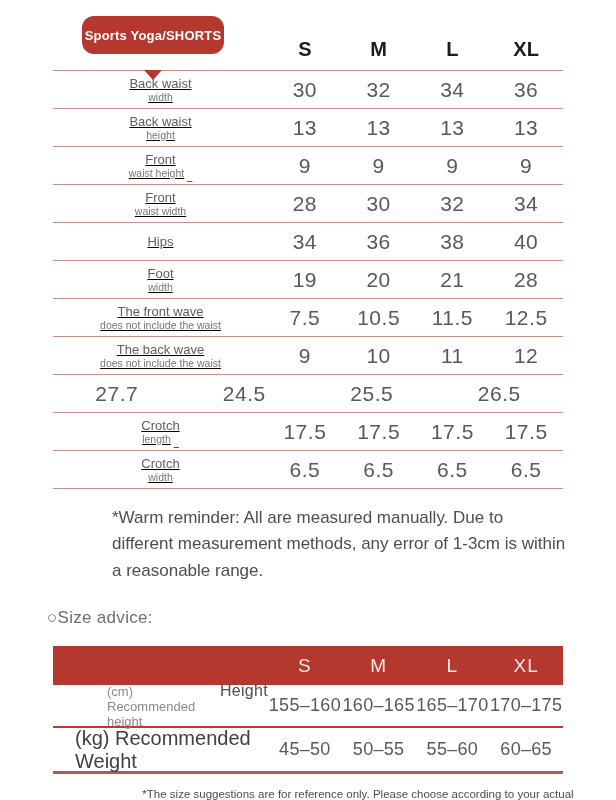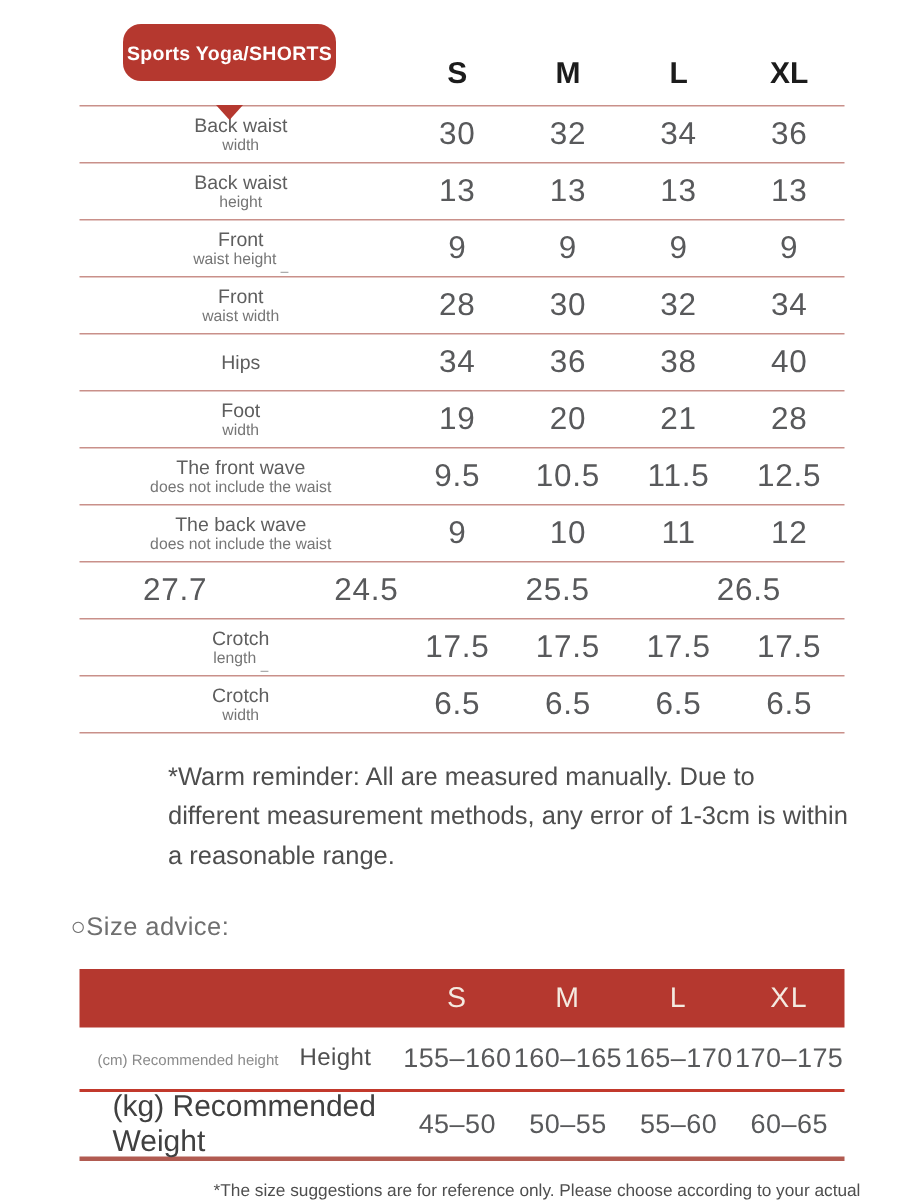--- a/index.html
+++ b/index.html
@@ -28,39 +28,39 @@
     border-top:10px solid var(--red);
   }
   
   .t1{margin:28px 53px 0 53px;}
   .hdr{display:flex;align-items:center;height:42px;}
   .spacer{width:215px;}
   .col{flex:1;text-align:center;}
   .hdr .col{font-size:20px;font-weight:bold;color:#1C1C1C;}
   .t1-body{border-bottom:1px solid var(--line);}
   .t1-row{display:flex;align-items:center;height:37px;border-top:1px solid var(--line);}
-  .lbl{width:215px;display:flex;flex-direction:column;align-items:center;justify-content:center;line-height:1.18;}
+  .lbl{width:215px;display:flex;flex-direction:column;align-items:center;justify-content:center;line-height:1.18;text-decoration:underline;}
   .lp{font-size:13px;color:#5E5E5E;}
   .lsline{display:flex;align-items:flex-end;gap:3px;}
   .ls{font-size:10.5px;color:#767676;}
   .ls.xs{font-size:8px;}
   .mk{font-size:9px;color:#8A8A8A;transform:translateY(3px);}
   .val{flex:1;text-align:center;font-size:21px;color:var(--val);letter-spacing:.5px;}
   
   .fn1{margin:16px 50px 0 112px;max-width:462px;font-size:17px;color:#4E4E4E;line-height:1.55;}
   
   .advice{margin:24px 0 8px 47px;font-size:17px;color:#6F6F6F;letter-spacing:.3px;}
   .t2{margin:18px 53px 0 53px;}
   .t2-hdr{height:39px;background:var(--red);display:flex;align-items:center;}
   .t2-hdr .col{font-size:19px;color:var(--cream);letter-spacing:1px;font-weight:normal;}
   .t2-row{display:flex;align-items:center;}
   .r1{height:41px;border-bottom:2px solid var(--divider);}
   .r2{height:43px;border-bottom:3px solid var(--thick);}
   .t2-lbl{width:215px;box-sizing:border-box;padding-left:12px;display:flex;align-items:baseline;gap:14px;}
-  .prefix{font-size:10px;color:#8A8A8A;}
+  .prefix{font-size:13px;color:#8A8A8A;margin-left:42px;}
   .big{font-size:16px;color:#4F4F4F;letter-spacing:.3px;}
   .t2-lbl2{width:215px;box-sizing:border-box;padding-left:22px;font-size:20px;color:#404040;}
   .val2{flex:1;text-align:center;font-size:18px;color:var(--val);letter-spacing:.3px;}
   .fn2{width:432px;margin:12px 42px 11px auto;text-align:center;font-size:11.5px;color:#4E4E4E;line-height:1.55;}
 </style>
 </head>
 <body>
 
 <div class="page">
 
@@ -155,21 +155,21 @@
         <div class="val">28</div>
       </div>
 
       <div class="t1-row">
         <div class="lbl">
           <span class="lp">The front wave</span>
           <span class="lsline">
               <span class="ls">does not include the waist</span>
             </span>
         </div>
-        <div class="val">9.5</div>
+        <div class="val">7.5</div>
         <div class="val">10.5</div>
         <div class="val">11.5</div>
         <div class="val">12.5</div>
       </div>
 
       <div class="t1-row">
         <div class="lbl">
           <span class="lp">The back wave</span>
           <span class="lsline">
               <span class="ls">does not include the waist</span>

